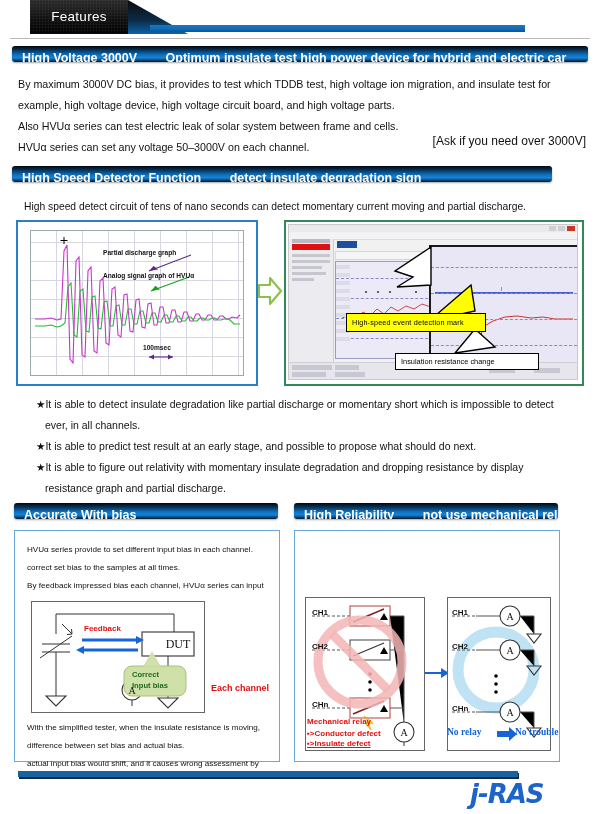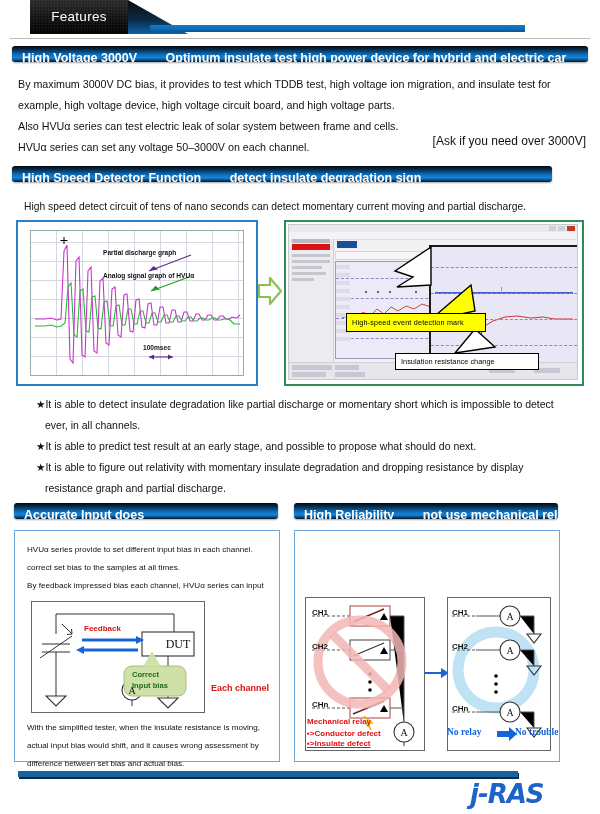--- a/index.html
+++ b/index.html
@@ -261,21 +261,21 @@
   <p>
     <span>★</span><span>It is able to predict test result at an early stage, and possible to propose what should do next.</span>
   </p>
   <p class="just">
     <span>★</span><span>It is able to figure out relativity with momentary insulate degradation and dropping resistance by display</span>
   </p>
   <p class="ind">resistance graph and partial discharge.</p>
 </div>
 
 <div class="sechdr" id="hdr3">
-  <span class="s1">Accurate Input does</span>
+  <span class="s1">Accurate With bias</span>
 </div>
 <div class="sechdr" id="hdr4">
   <span class="s1">High Reliability</span>
   <span class="s2">not use mechanical relay</span>
 </div>
 
 <div class="panel" id="panelL">
   <div class="ptxt" style="left:12px;top:10px;width:240px;">
     <span style="display:block">HVUα  series provide to set different input bias in each channel.</span>
     <span style="display:block">correct set bias to the samples at all times.</span>
@@ -316,22 +316,22 @@
     <div style="position:absolute;left:120px;top:35px;width:52px;text-align:center;font-size:12px;font-family:'Liberation Serif',serif;">DUT</div>
     <div style="position:absolute;left:95px;top:83px;width:10px;text-align:center;font-size:10px;font-family:'Liberation Serif',serif;">A</div>
     <div class="rlbl" style="left:52px;top:22px;">Feedback</div>
     <div class="glbl" style="left:100px;top:68px;">Correct</div>
     <div class="glbl" style="left:100px;top:79px;">Input bias</div>
   </div>
   <div class="rlbl" style="left:196px;top:152px;font-size:9px;">Each channel</div>
 
   <div class="ptxt just" style="left:12px;top:188px;width:240px;">
     <span style="display:block">With the simplified tester, when the insulate resistance is moving,</span>
+    <span style="display:block">difference between set bias and actual bias.</span>
     <span style="display:block">actual input bias would shift, and it causes wrong assessment by</span>
-    <span style="display:block">difference between set bias and actual bias.</span>
   </div>
 </div>
 
 <div class="panel" id="panelR">
 
   <div class="diagbox" style="left:10px;top:66px;width:118px;height:152px;">
     <svg width="118" height="152" viewBox="0 0 118 152">
 
       <path d="M6,18 L44,18" stroke="#555" stroke-width="1" stroke-dasharray="3,2"></path>
       <rect x="44" y="8" width="40" height="20" fill="#fff" stroke="#c06060" stroke-width="1.2"></rect>

